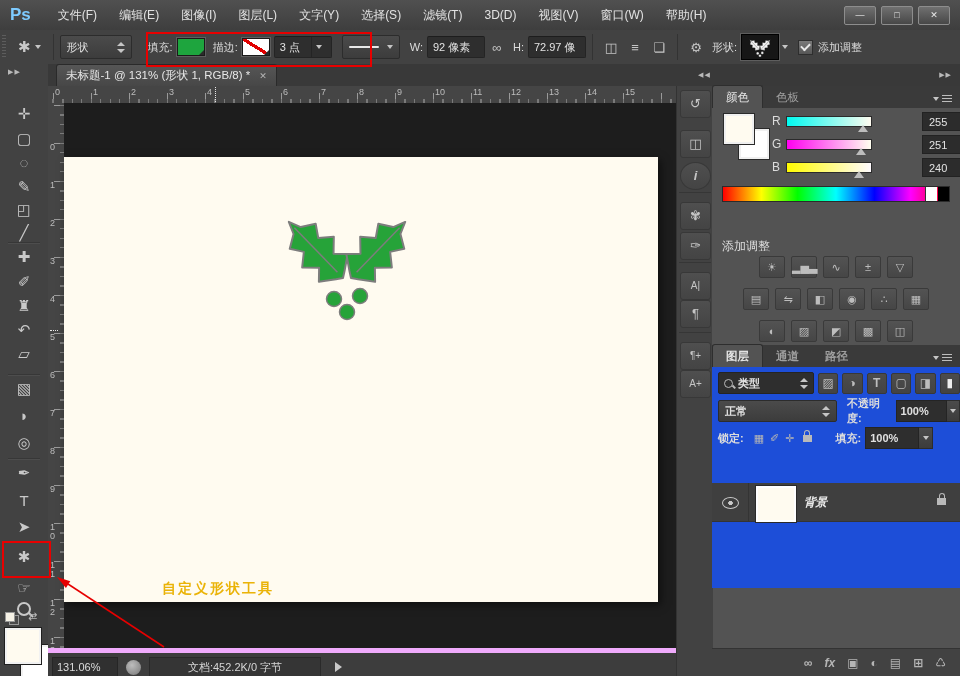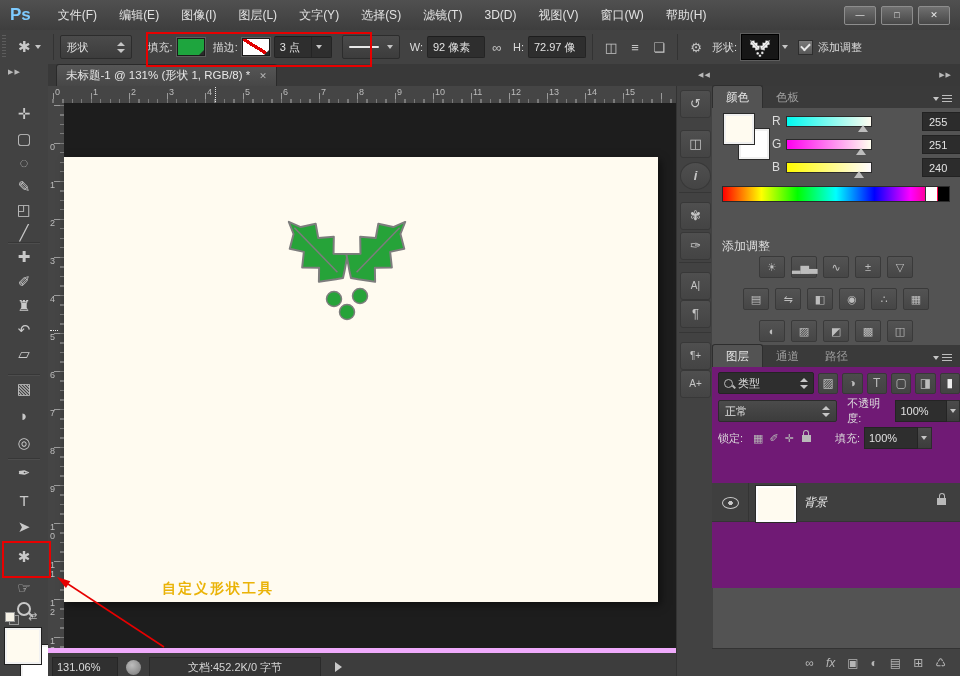--- a/index.html
+++ b/index.html
@@ -120,21 +120,21 @@
   .spec-k{position:absolute;right:0;top:0;width:11px;height:14px;background:#000;}
 
   
   .p-adj{left:712px;top:210px;width:248px;height:135px;}
   .addlbl{position:absolute;left:10px;top:28px;font-size:12px;color:#dedede;}
   .adjrow{position:absolute;width:248px;display:flex;justify-content:center;}
   .adj{width:24px;height:20px;margin:0 3px;background:linear-gradient(#535353,#464646);border:1px solid #3a3a3a;
     border-radius:2px;color:#bdbdbd;font-size:11px;line-height:20px;text-align:center;}
 
   
-  .p-layers{left:712px;top:345px;width:248px;height:243px;background:#701a75;}
+  .p-layers{left:712px;top:345px;width:248px;height:243px;background:#1d4ed8;font-weight:bold;}
   .frow{position:absolute;left:0;top:25px;width:248px;height:26px;display:flex;align-items:center;}
   .searchbox{margin-left:6px;width:96px;height:20px;background:#2e2e2e;border:1px solid #242424;border-radius:2px;
     display:flex;align-items:center;gap:5px;padding:0 5px;color:#e0e0e0;}
   .magicon2{position:relative;display:inline-block;width:7px;height:7px;border:1.5px solid #b9b9b9;border-radius:50%;}
   .magicon2::after{content:"";position:absolute;width:4px;height:1.5px;background:#b9b9b9;right:-4px;bottom:-1px;transform:rotate(45deg);}
   .ficon{width:21px;height:19px;margin-left:4px;color:#bdbdbd;font-size:12px;text-align:center;line-height:19px;
     background:linear-gradient(#4c4c4c,#434343);border:1px solid #383838;border-radius:2px;}
   .brow{position:absolute;left:0;top:53px;width:248px;height:26px;display:flex;align-items:center;}
   .blendbox{margin-left:6px;width:112px;height:20px;background:linear-gradient(#4b4b4b,#3c3c3c);border:1px solid #2c2c2c;
     border-radius:2px;display:flex;align-items:center;padding:0 6px;color:#e0e0e0;}

